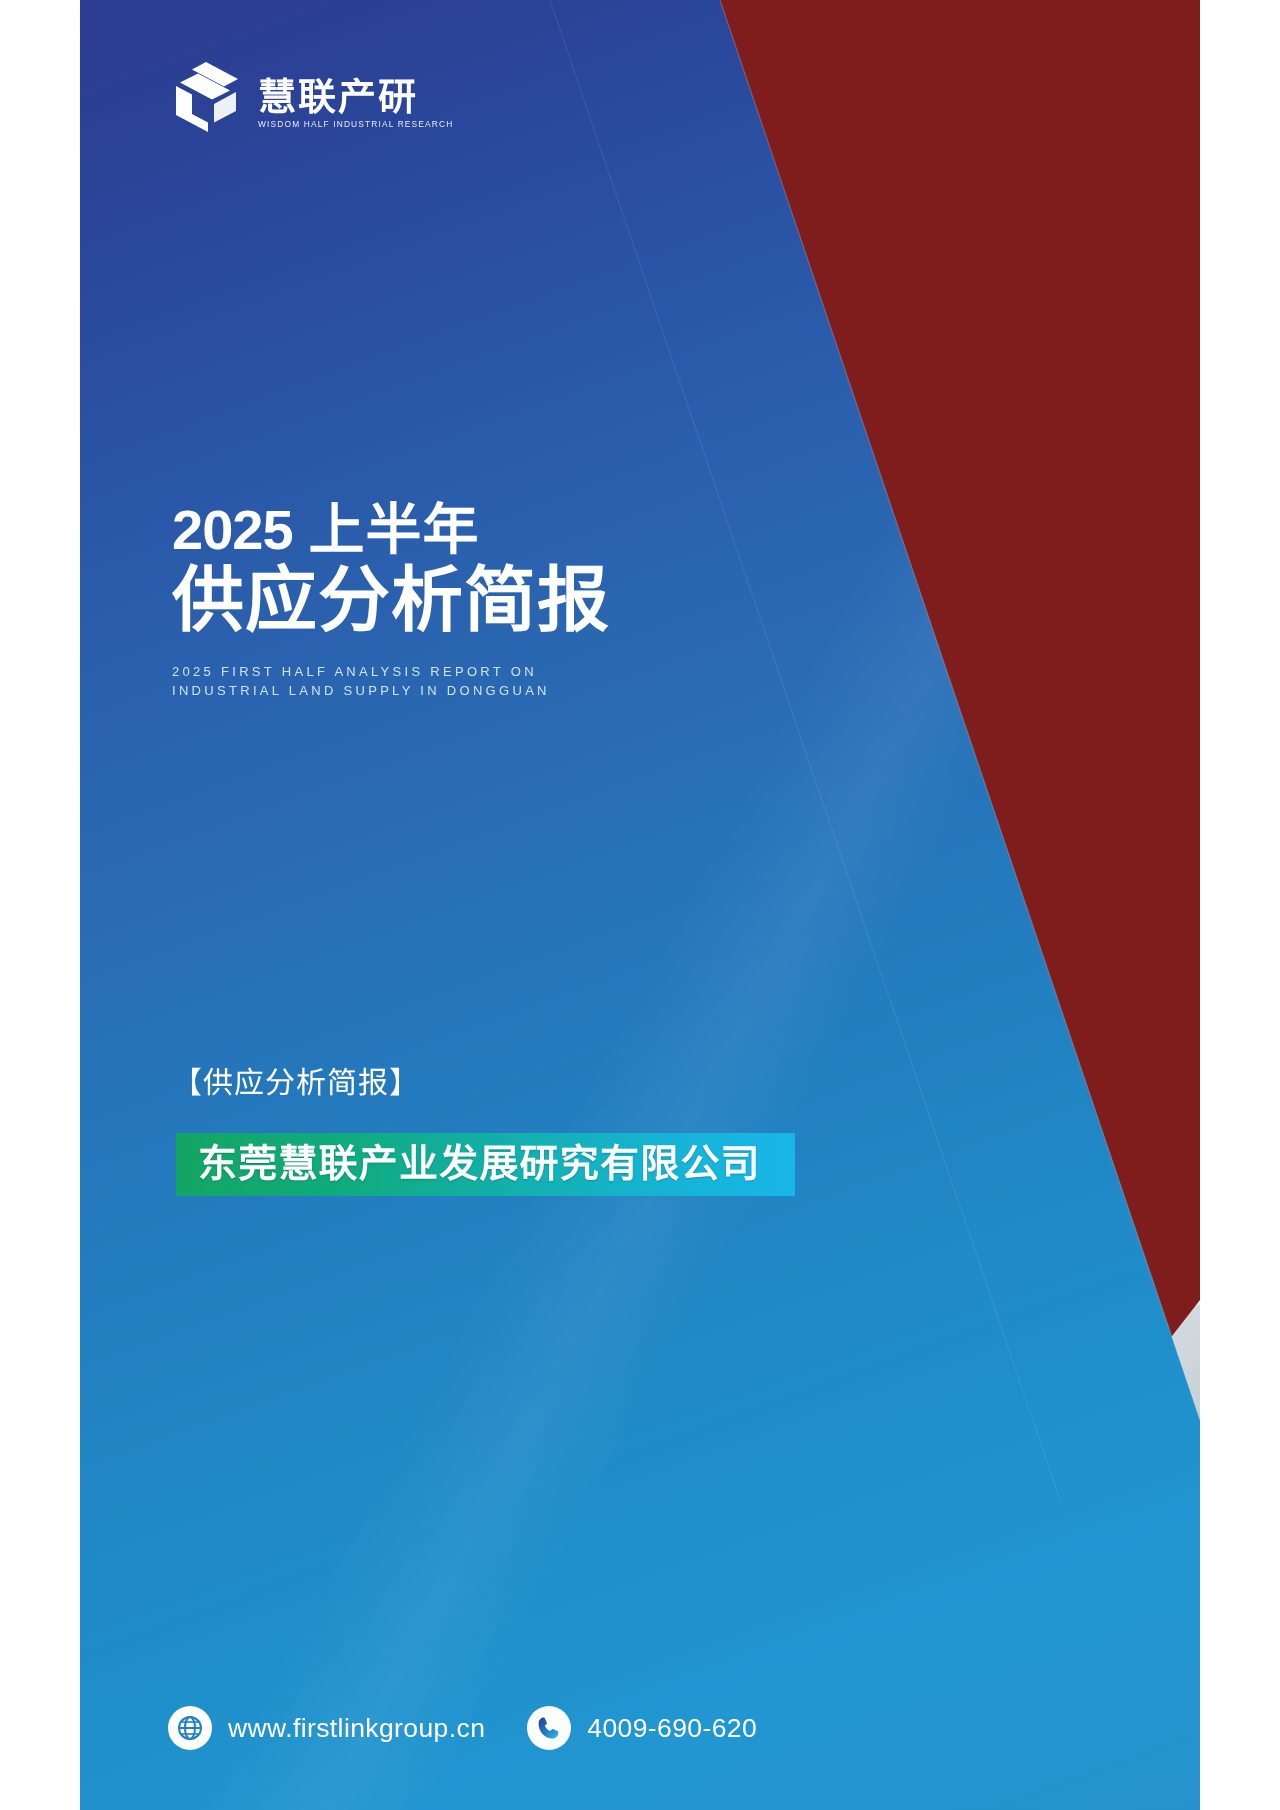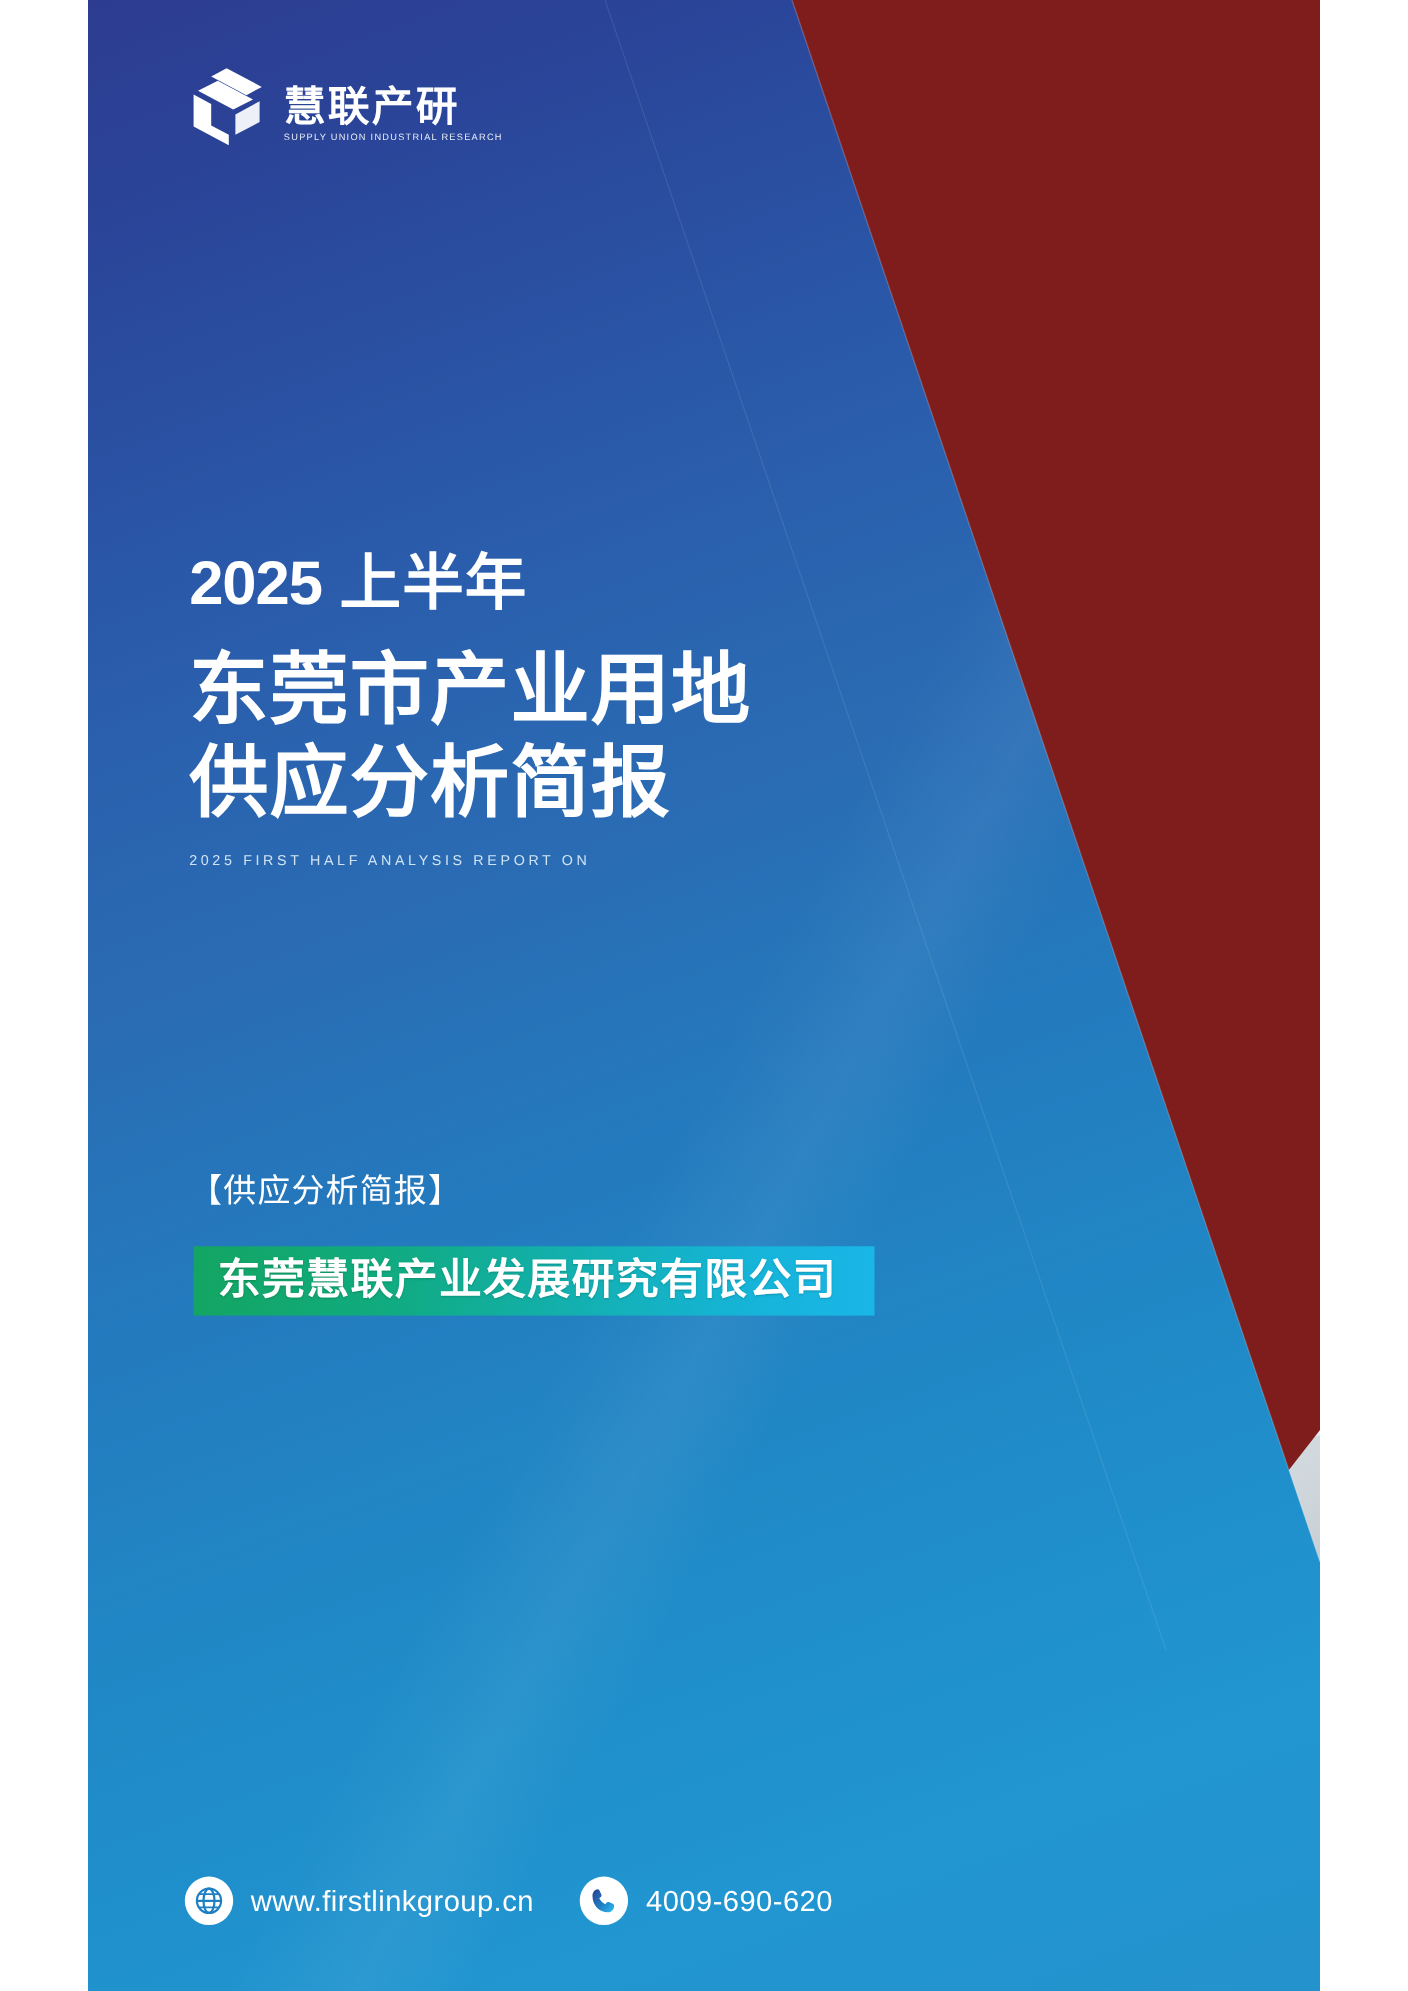--- a/index.html
+++ b/index.html
@@ -293,32 +293,32 @@
     <svg class="logo-mark" viewBox="0 0 76 78">
       <g fill="#ffffff">
         <path d="M38 4 L70 21 L56 28.5 L24 11.5 Z"></path>
         <path d="M30 15.5 L62 32.5 L44 41.5 L12 24.5 Z"></path>
         <path d="M8 28 L24 36.5 L24 56 L40 64.5 L40 74 L8 57 Z"></path>
         <path d="M68 34 L68 53 L46 64.5 L46 46 Z" opacity="0.92"></path>
       </g>
     </svg>
     <div class="logo-text-wrap">
       <span class="logo-cn">慧联产研</span>
-      <span class="logo-en">SUPPLY UNION INDUSTRIAL RESEARCH</span>
+      <span class="logo-en">WISDOM HALF INDUSTRIAL RESEARCH</span>
     </div>
   </div>
 
   <div class="title-block">
     <div class="title-line1">
       <span class="year">2025</span><span>上半年</span>
     </div>
-    <div class="title-line2">东莞市产业用地</div>
     <div class="title-line3">供应分析简报</div>
     <div class="subtitle-en">
       <div>2025 FIRST HALF ANALYSIS REPORT ON</div>
+      <div>INDUSTRIAL LAND SUPPLY IN DONGGUAN</div>
     </div>
   </div>
 
   <div class="edition">【供应分析简报】</div>
 
   <div class="company-badge">东莞慧联产业发展研究有限公司</div>
 
   <div class="footer">
     <div class="footer-item">
       <span class="footer-icon">

